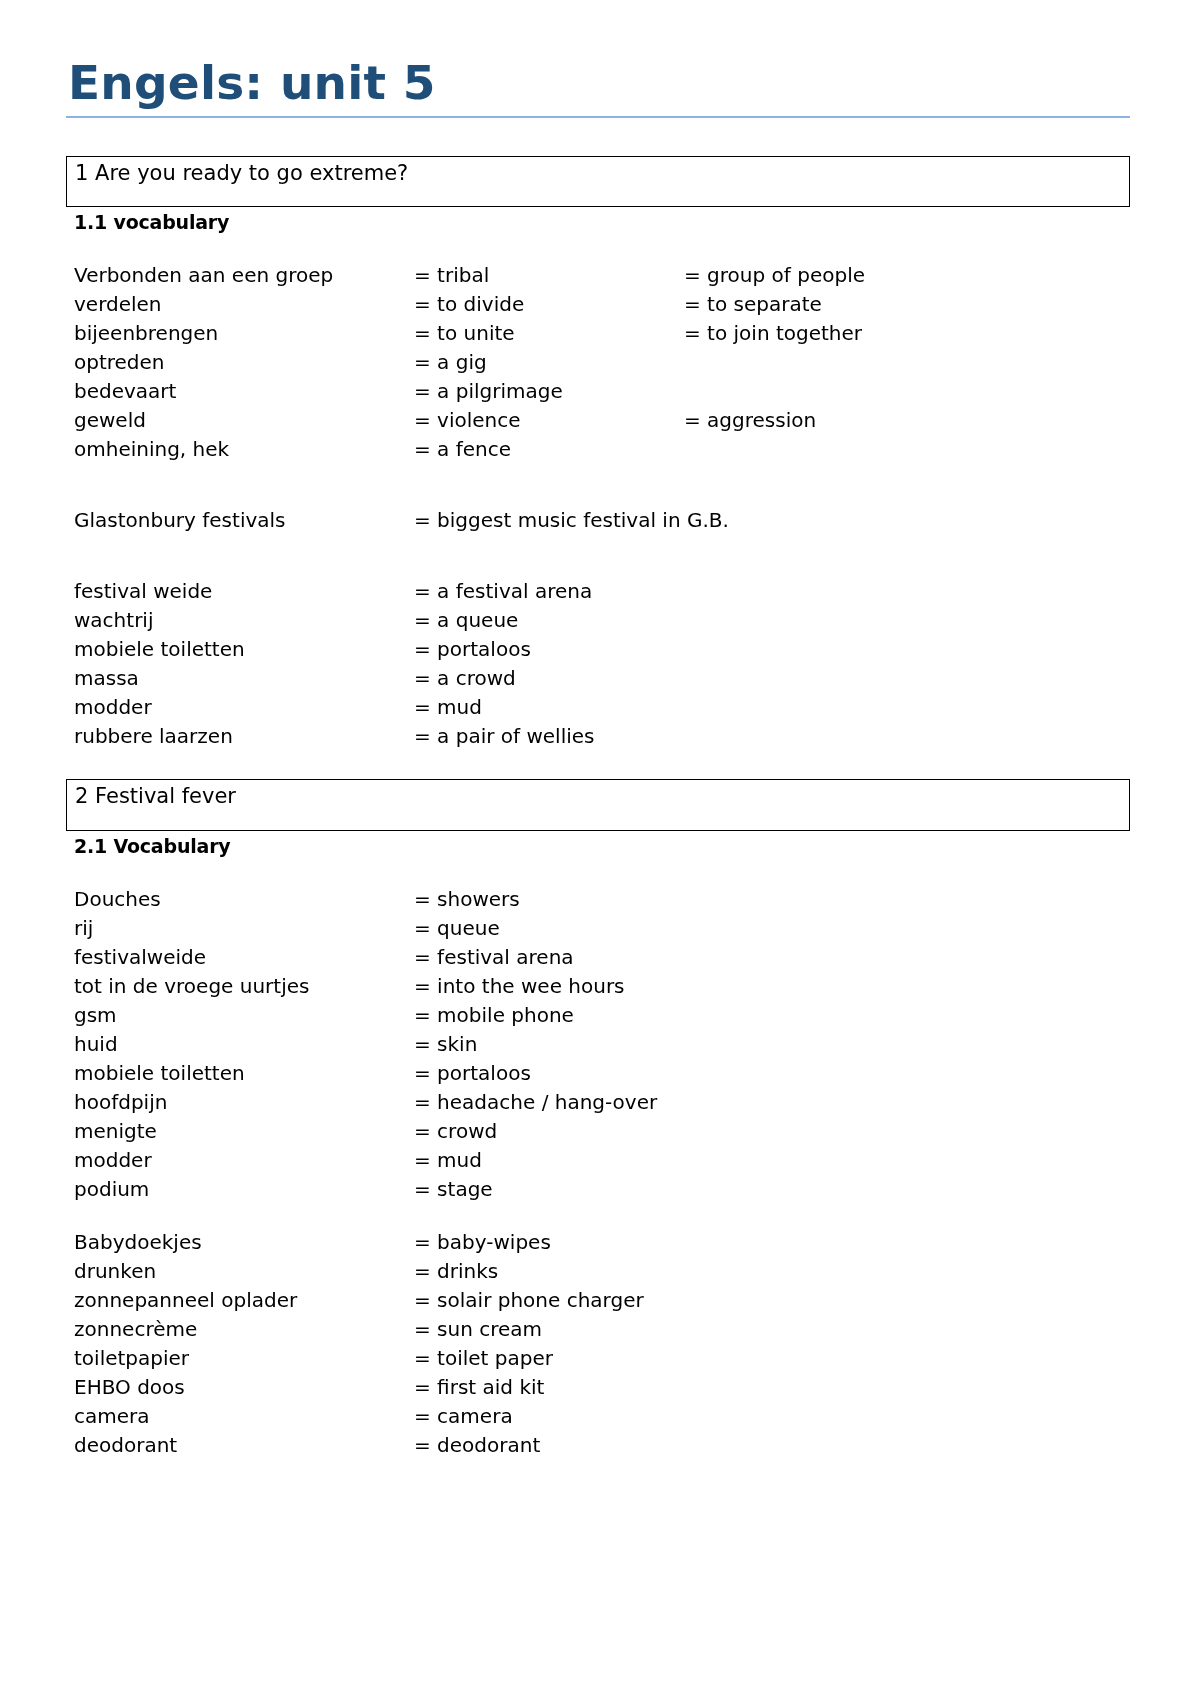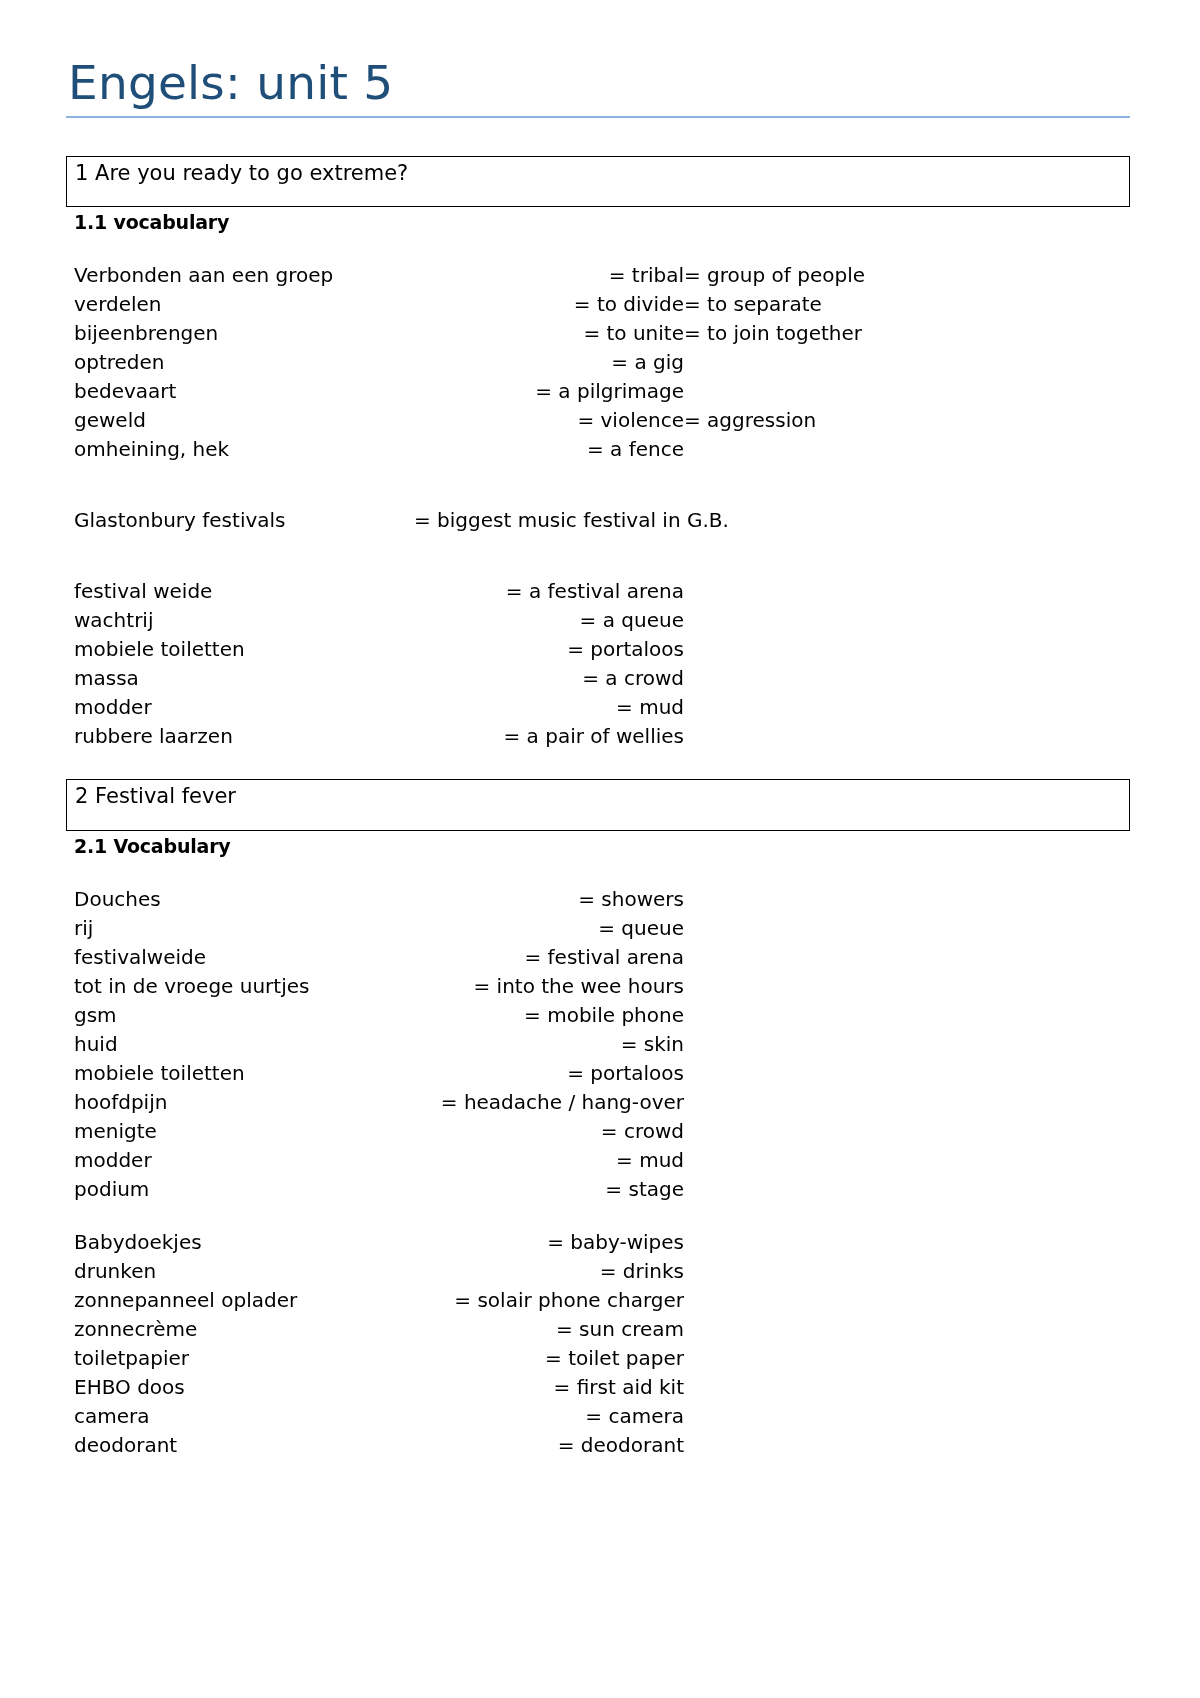--- a/index.html
+++ b/index.html
@@ -14,21 +14,21 @@
   .page {
     position: relative;
     width: 1200px;
     height: 1698px;
     background: #ffffff;
     box-sizing: border-box;
     padding: 52px 70px 0 66px;
   }
   .doc-title {
     font-size: 47px;
-    font-weight: normal;
+    font-weight: bold;
     color: #1f4e79;
     letter-spacing: 0.2px;
     line-height: 1.15;
     margin: 0;
     padding: 4px 0 6px 2px;
     border-bottom: 2px solid #8db3e2;
   }
   .section {
     margin-top: 0;
   }
@@ -57,21 +57,20 @@
     white-space: pre;
   }
   .col-term {
     width: 340px;
     flex: 0 0 340px;
     overflow: visible;
   }
   .col-eq1 {
     width: 270px;
     flex: 0 0 270px;
-    text-align: right;
   }
   .col-eq2 {
     flex: 1 1 auto;
   }
   .gap-md { height: 28px; }
   .gap-lg { height: 42px; }
   .group-gap { height: 24px; }
   .pre-section-gap { height: 28px; }
 </style>
 </head>

